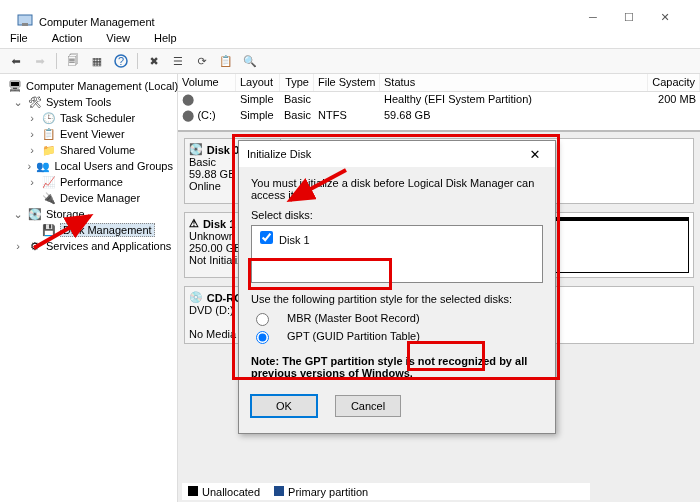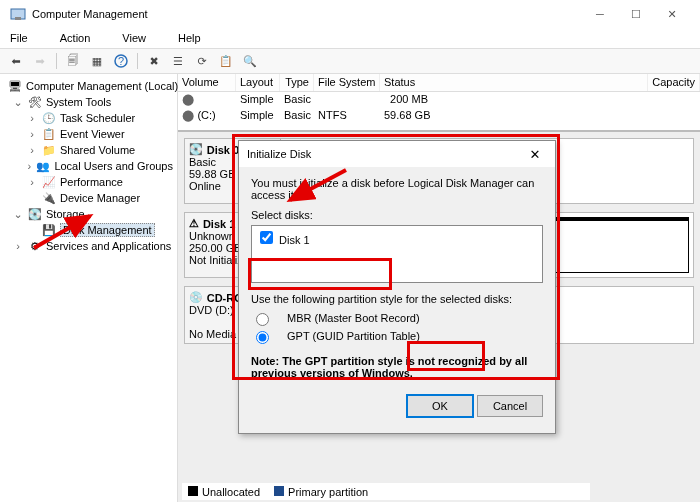--- a/index.html
+++ b/index.html
@@ -1,21 +1,21 @@
 <!DOCTYPE html>
 <html><head>
 <meta charset="utf-8">
 <style>
   * { box-sizing: border-box; font-family: 'Segoe UI', Tahoma, sans-serif; font-size: 11px; }
   body { margin: 0; width: 700px; height: 502px; background: #fff; position: relative; overflow: hidden; }
-  .titlebar { height: 28px; display: flex; align-items: center; padding: 0 10px; }
+  .titlebar { height: 28px; display: flex; align-items: flex-end; padding: 0 17px; }
   .titlebar .icon { width: 16px; height: 16px; margin-right: 6px; }
   .winbtns { margin-left: auto; display: flex; }
   .winbtns div { width: 36px; height: 22px; display: flex; align-items: center; justify-content: center; color: #555; }
-  .menubar { height: 20px; display: flex; align-items: center; padding: 0 4px; gap: 20px; }
+  .menubar { height: 20px; display: flex; align-items: center; padding: 0 4px; gap: 12px; }
   .menubar span { padding: 2px 6px; }
   .toolbar { height: 26px; border-top: 1px solid #ddd; border-bottom: 1px solid #ddd; display: flex; align-items: center; padding: 0 6px; gap: 4px; background: #f8f8f8; }
   .toolbar .tb { width: 20px; height: 20px; display: flex; align-items: center; justify-content: center; color: #444; }
   .toolbar .sep { width: 1px; height: 16px; background: #ccc; margin: 0 2px; }
   .body { display: flex; height: 428px; }
   .tree { width: 178px; border-right: 1px solid #ddd; padding: 4px 2px; }
   .tree-item { display: flex; align-items: center; padding: 1px 2px; white-space: nowrap; }
   .tree-item .tog { width: 12px; text-align: center; color: #666; }
   .tree-item .ic { width: 14px; height: 14px; margin: 0 4px; display: inline-flex; align-items: center; justify-content: center; }
   .lvl1 { padding-left: 10px; }
@@ -39,21 +39,21 @@
 
   
   .dlg { position: absolute; left: 238px; top: 140px; width: 318px; background: #f0f0f0; border: 1px solid #888; box-shadow: 2px 2px 6px rgba(0,0,0,.3); }
   .dlg .dt { background: #fff; height: 26px; display: flex; align-items: center; padding: 0 8px; }
   .dlg .dt .x { margin-left: auto; width: 24px; text-align: center; font-size: 13px; }
   .dlg .db { padding: 10px 12px; }
   .dlg .list { background: #fff; border: 1px solid #888; height: 58px; padding: 2px 4px; margin: 4px 0 10px 0; }
   .dlg .opts { margin: 4px 0; }
   .dlg .opts label { display: flex; align-items: center; gap: 15px; padding: 1px 0; }
   .dlg .note { margin: 10px 0; font-weight: bold; }
-  .dlg .btns { display: flex; justify-content: flex-end; gap: 4px; padding: 6px 0; }
+  .dlg .btns { display: flex; gap: 18px; padding: 6px 0; }
   .dlg button { width: 66px; height: 22px; background: #e1e1e1; border: 1px solid #999; }
   .dlg button.ok { background: #e1e1e1; outline: 2px solid #0078d7; outline-offset: -1px; }
 
   
   .hl { position: absolute; border: 3px solid #e30000; pointer-events: none; }
 
   
   .arrow { position: absolute; pointer-events: none; }
 
   svg { display: block; }
@@ -171,20 +171,21 @@
       <div class="c-stat">Status</div>
       <div class="c-cap">Capacity</div>
 
     </div>
     <div class="vol-rows">
       <div class="vol-row">
         <div class="c-vol"><span style="color:#666">⬤</span> <span></span></div>
         <div class="c-lay">Simple</div>
         <div class="c-typ">Basic</div>
         <div class="c-fs"></div>
+        <div class="c-stat">Healthy (EFI System Partition)</div>
         <div class="c-cap">200 MB</div>
 
       </div>
       <div class="vol-row">
         <div class="c-vol"><span style="color:#666">⬤</span> <span>(C:)</span></div>
         <div class="c-lay">Simple</div>
         <div class="c-typ">Basic</div>
         <div class="c-fs">NTFS</div>
         <div class="c-cap">59.68 GB</div>
 

